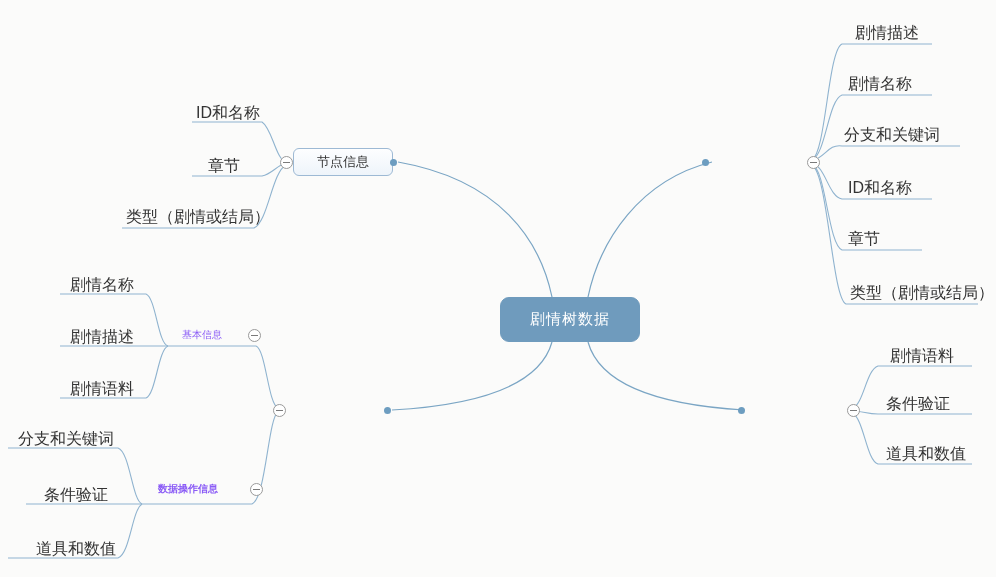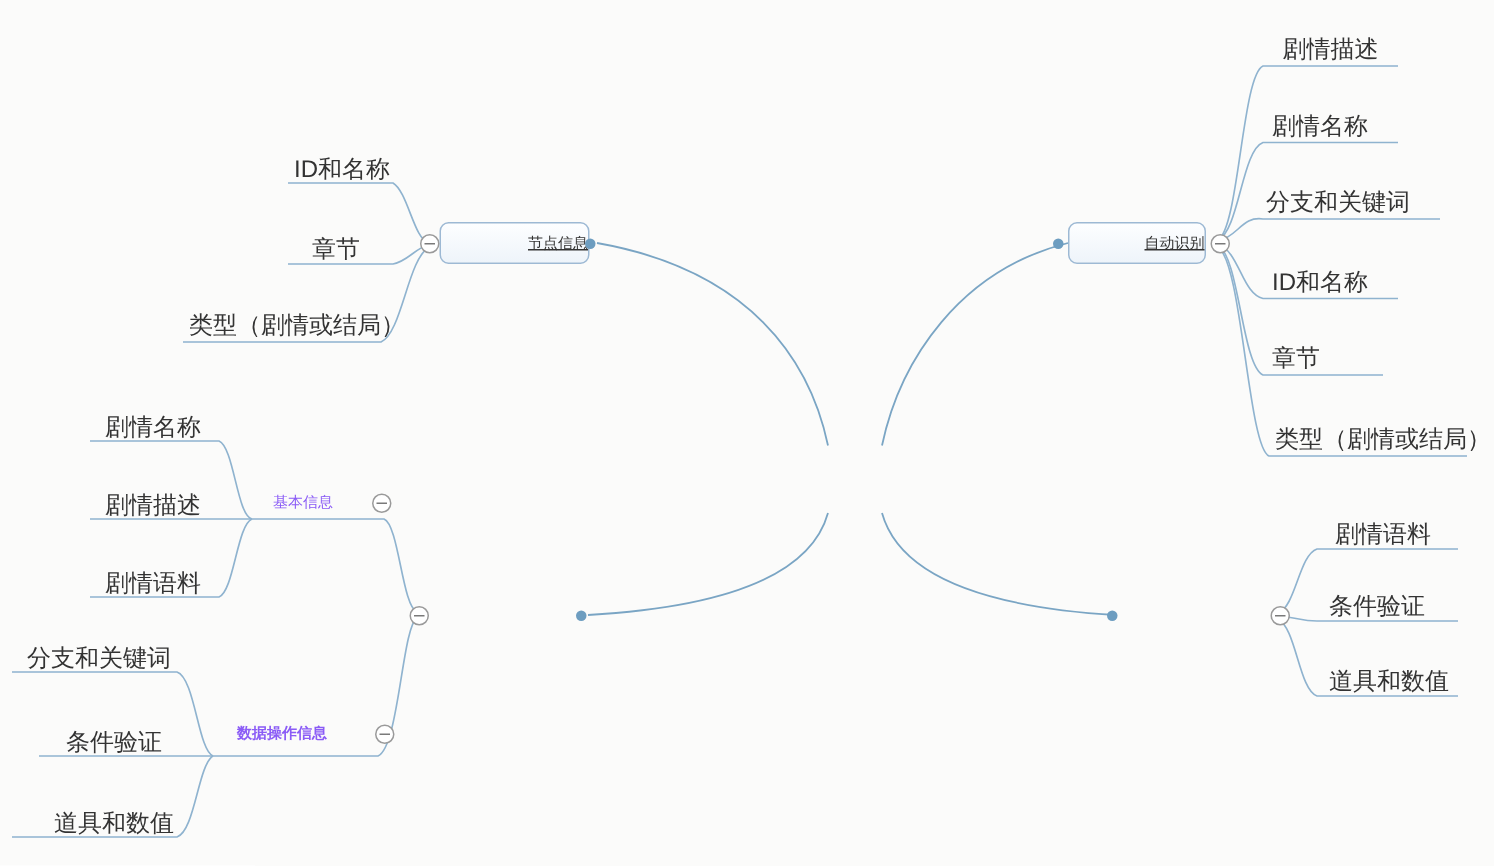--- a/index.html
+++ b/index.html
@@ -55,26 +55,25 @@
   }
 
   
   .n1 {
     position: absolute;
     box-sizing: border-box;
     background: linear-gradient(180deg, #fdfeff 0%, #eef4fa 100%);
     border: 1px solid #9db9d4;
     border-radius: 6px;
     color: #333333;
-    font-size: 10px;
+    font-size: 13px;
     display: flex;
     align-items: center;
-    justify-content: flex-end;
-    white-space: nowrap;
-    text-decoration: underline;
+    justify-content: center;
+    white-space: nowrap;
   }
 
   
   .n2 {
     position: absolute;
     color: #8b5cf6;
     font-size: 10px;
     white-space: nowrap;
   }
 
@@ -154,34 +153,34 @@
 
     <path class="wire" d="M 142 504 C 132 500 130 452 118 448 L 8 448"></path>
     <path class="wire" d="M 142 504 L 26 504"></path>
     <path class="wire" d="M 142 504 C 132 510 130 554 118 558 L 8 558"></path>
 
     <path class="wire" d="M 852 409 C 864 404 866 370 878 366 L 972 366"></path>
     <path class="wire" d="M 852 411 C 864 411 866 414 878 414 L 972 414"></path>
     <path class="wire" d="M 852 413 C 864 418 866 460 878 464 L 972 464"></path>
   </svg>
 
+  <div class="root-node" style="left:500px; top:297px; width:140px; height:45px;">
+    <span>剧情树数据</span>
+  </div>
 
   <div class="n1" style="left:293px; top:148px; width:100px; height:28px;">
     <span>节点信息</span>
   </div>
   <div class="toggle" style="left:280px; top:156px;"></div>
   <div class="dot" style="left:390px; top:159px;"></div>
 
   <div class="leaf" style="left:196px; top:103px;">ID和名称</div>
   <div class="leaf" style="left:208px; top:156px;">章节</div>
   <div class="leaf" style="left:126px; top:207px;">类型（剧情或结局）</div>
 
-  <div class="n1" style="left:712px; top:148px; width:92px; height:28px;">
-    <span>自动识别</span>
-  </div>
   <div class="toggle" style="left:807px; top:156px;"></div>
   <div class="dot" style="left:702px; top:159px;"></div>
 
   <div class="leaf" style="left:855px; top:23px;">剧情描述</div>
   <div class="leaf" style="left:848px; top:74px;">剧情名称</div>
   <div class="leaf" style="left:844px; top:125px;">分支和关键词</div>
   <div class="leaf" style="left:848px; top:178px;">ID和名称</div>
   <div class="leaf" style="left:848px; top:229px;">章节</div>
   <div class="leaf" style="left:850px; top:283px;">类型（剧情或结局）</div>
 

